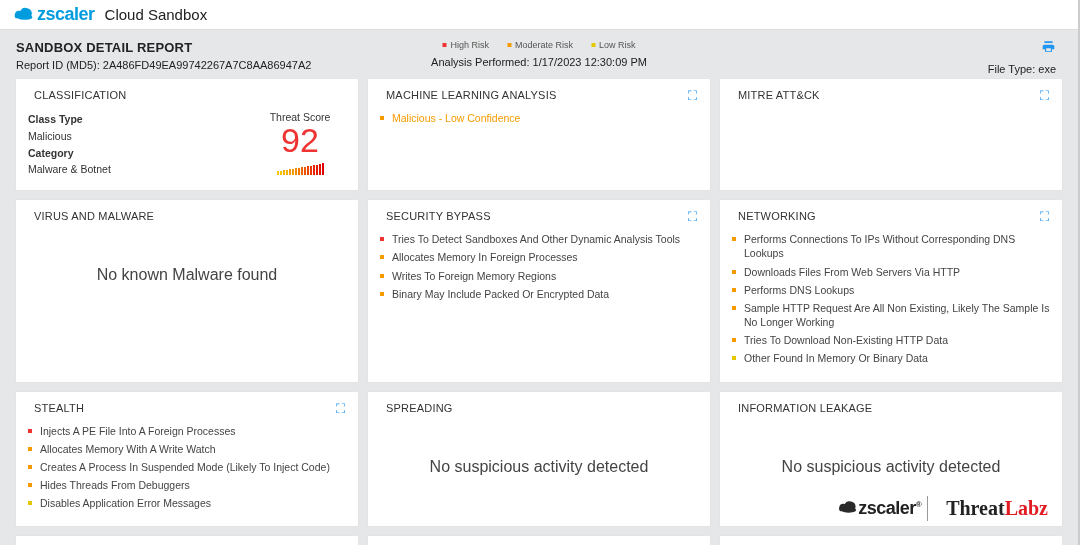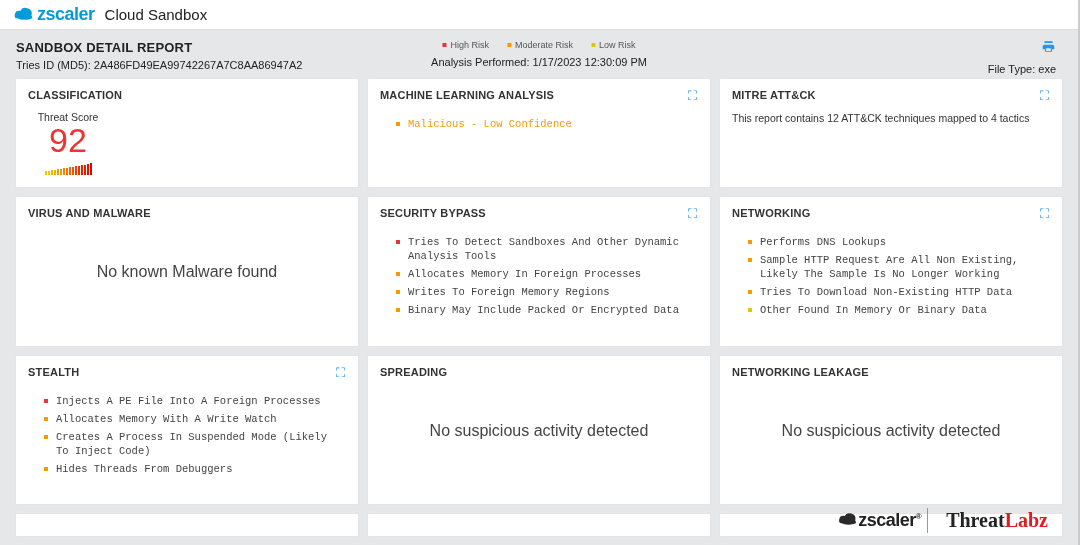--- a/index.html
+++ b/index.html
@@ -98,45 +98,45 @@
   }
   .card {
     background: #fff;
     border-radius: 1px;
     box-shadow: 0 0 0 0.5px #e2e2e2;
     padding: 10px 12px 12px 12px;
     position: relative;
   }
   .card-title {
     font-size: 11px;
-    font-weight: 700;
+    font-weight: 400;
     color: #333;
     letter-spacing: 0.2px;
     margin-bottom: 10px;
+    margin-left: 6px;
   }
   .expand-icon {
     position: absolute;
     top: 9px;
     right: 10px;
     color: #2196f3;
     font-size: 10px;
     letter-spacing: -2px;
     cursor: pointer;
     width: 12px;
     height: 12px;
   }
   .expand-icon::before {
     content: "⛶";
     font-size: 13px;
   }
   ul.bullets {
     list-style: none;
     padding: 0;
-    margin: 16px;
-    font-family: Liberation Mono, monospace;
+    margin: 0;
   }
   ul.bullets li {
     position: relative;
     padding-left: 12px;
     margin-bottom: 4px;
     line-height: 1.35;
     color: #444;
     font-size: 10.5px;
   }
   ul.bullets li::before {
@@ -172,21 +172,21 @@
     display:flex;
     align-items:flex-end;
     gap:1px;
     justify-content:center;
   }
   .gauge span {display:inline-block;width:2px;}
   
   .footer-logos {
     position: absolute;
     right: 30px;
-    bottom: 12px;
+    bottom: 24px;
     display: flex;
     align-items: center;
     gap: 18px;
     background: rgba(255,255,255,0);
   }
   .zscaler-footer {
     font-weight: bold;
     color: #222;
     font-size: 18px;
     letter-spacing:-0.5px;
@@ -209,21 +209,21 @@
     <svg class="swirl" viewBox="0 0 24 20">
         <path d="M4 14 Q0 14 1 9 Q2 4 8 5 Q10 0 16 2 Q23 4 21 11 Q24 14 19 15 Q10 17 4 14 Z" fill="#009cde"></path>
       </svg>
     <span>zscaler</span>
   </span>
   <span class="product">Cloud Sandbox</span>
 </div>
 
 <div class="report-header">
   <div class="report-title">SANDBOX DETAIL REPORT</div>
-  <div class="report-id">Tries ID (MD5): 2A486FD49EA99742267A7C8AA86947A2</div>
+  <div class="report-id">Report ID (MD5): 2A486FD49EA99742267A7C8AA86947A2</div>
 
   <div class="risk-legend">
     <span>
         <i class="sq red"></i>
         <span>High Risk</span>
       </span>
     <span>
         <i class="sq org"></i>
         <span>Moderate Risk</span>
       </span>
@@ -242,20 +242,26 @@
     </div>
     <div class="filetype">File Type: exe</div>
   </div>
 </div>
 
 <div class="grid">
 
   <div class="card">
     <div class="card-title">CLASSIFICATION</div>
     <div class="class-flex">
+      <div class="class-left">
+        <div class="lbl">Class Type</div>
+        <div>Malicious</div>
+        <div class="lbl">Category</div>
+        <div>Malware &amp; Botnet</div>
+      </div>
       <div class="threat-score">
         <div class="lbl">Threat Score</div>
         <div class="num">92</div>
         <div class="gauge">
           <span style="height:4px;background:#f5c400"></span>
             <span style="height:4px;background:#f5c400"></span>
             <span style="height:5px;background:#f5b000"></span>
             <span style="height:5px;background:#f5b000"></span>
             <span style="height:6px;background:#f59b00"></span>
             <span style="height:6px;background:#f59b00"></span>
@@ -278,21 +284,20 @@
     <span class="expand-icon"></span>
     <div class="card-title">MACHINE LEARNING ANALYSIS</div>
     <ul class="bullets">
       <li class="o" style="color:#f59b00">Malicious - Low Confidence</li>
     </ul>
   </div>
 
   <div class="card">
     <span class="expand-icon"></span>
     <div class="card-title">MITRE ATT&amp;CK</div>
-    <div style="font-size:10.5px;line-height:1.4">This report contains 12 ATT&amp;CK techniques mapped to 4 tactics</div>
   </div>
 
   <div class="card">
     <div class="card-title">VIRUS AND MALWARE</div>
     <div class="center-text">No known Malware found</div>
   </div>
 
   <div class="card">
     <span class="expand-icon"></span>
     <div class="card-title">SECURITY BYPASS</div>
@@ -301,45 +306,48 @@
       <li class="o">Allocates Memory In Foreign Processes</li>
       <li class="o">Writes To Foreign Memory Regions</li>
       <li class="o">Binary May Include Packed Or Encrypted Data</li>
     </ul>
   </div>
 
   <div class="card">
     <span class="expand-icon"></span>
     <div class="card-title">NETWORKING</div>
     <ul class="bullets">
+      <li class="o">Performs Connections To IPs Without Corresponding DNS Lookups</li>
+      <li class="o">Downloads Files From Web Servers Via HTTP</li>
       <li class="o">Performs DNS Lookups</li>
       <li class="o">Sample HTTP Request Are All Non Existing, Likely The Sample Is No Longer Working</li>
       <li class="o">Tries To Download Non-Existing HTTP Data</li>
       <li class="y">Other Found In Memory Or Binary Data</li>
     </ul>
   </div>
 
   <div class="card">
     <span class="expand-icon"></span>
     <div class="card-title">STEALTH</div>
     <ul class="bullets">
       <li class="r">Injects A PE File Into A Foreign Processes</li>
       <li class="o">Allocates Memory With A Write Watch</li>
       <li class="o">Creates A Process In Suspended Mode (Likely To Inject Code)</li>
       <li class="o">Hides Threads From Debuggers</li>
+      <li class="y">Disables Application Error Messages</li>
     </ul>
   </div>
 
   <div class="card">
     <div class="card-title">SPREADING</div>
     <div class="center-text">No suspicious activity detected</div>
   </div>
 
   <div class="card">
-    <div class="card-title">NETWORKING LEAKAGE</div>
+    <div class="card-title">INFORMATION LEAKAGE</div>
     <div class="center-text">No suspicious activity detected</div>
   </div>
 
   <div class="card">
     
     
     
   </div>
 
   <div class="card">

